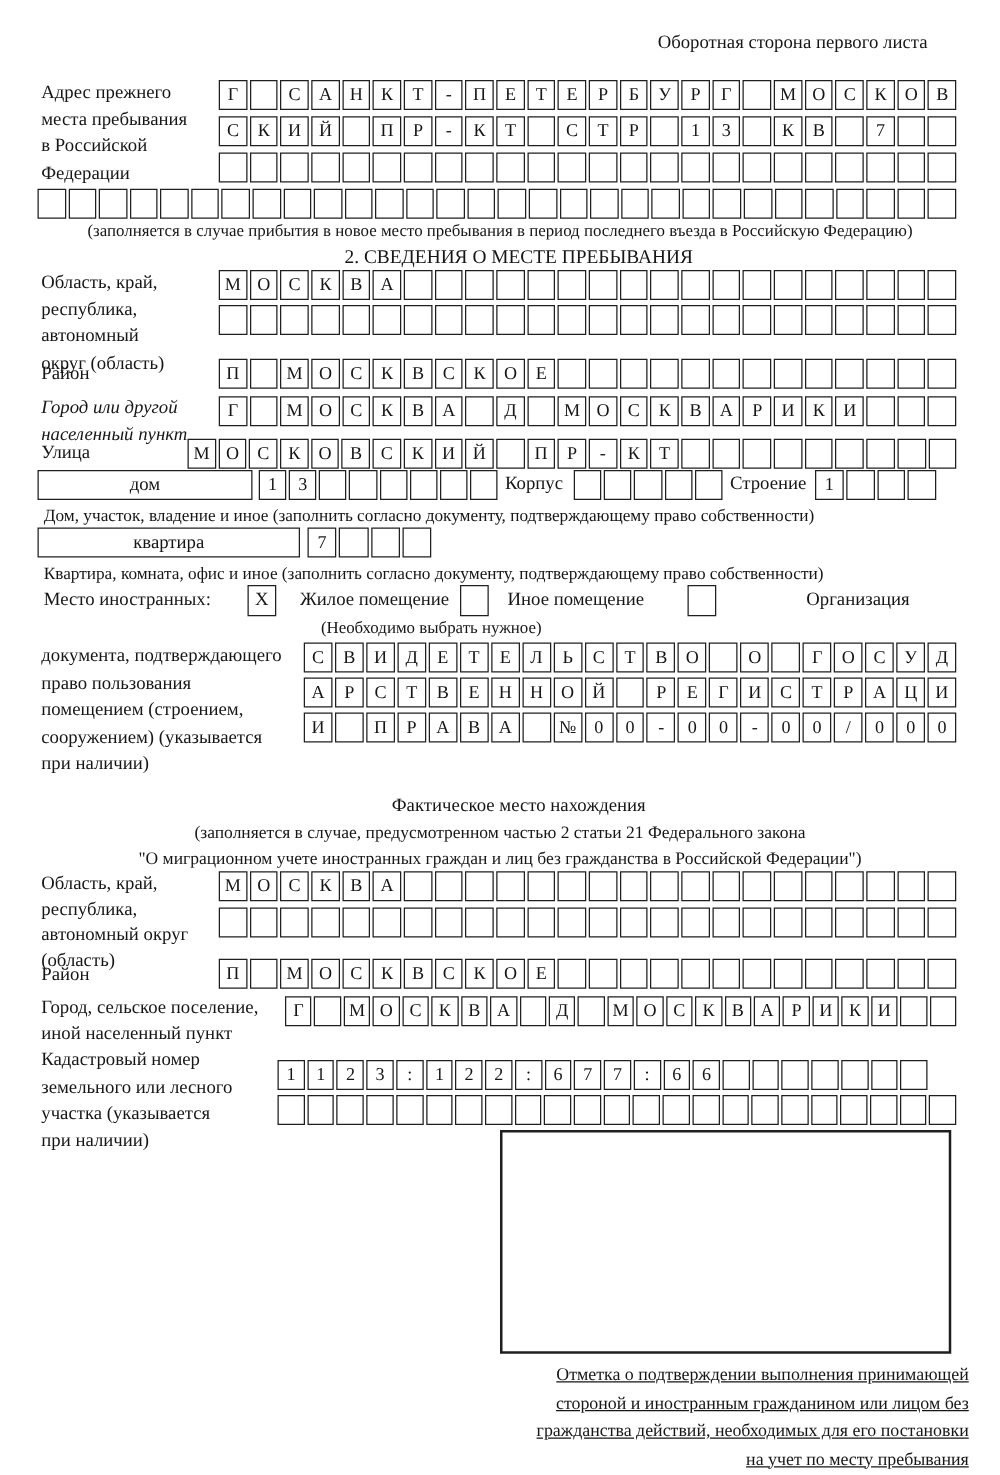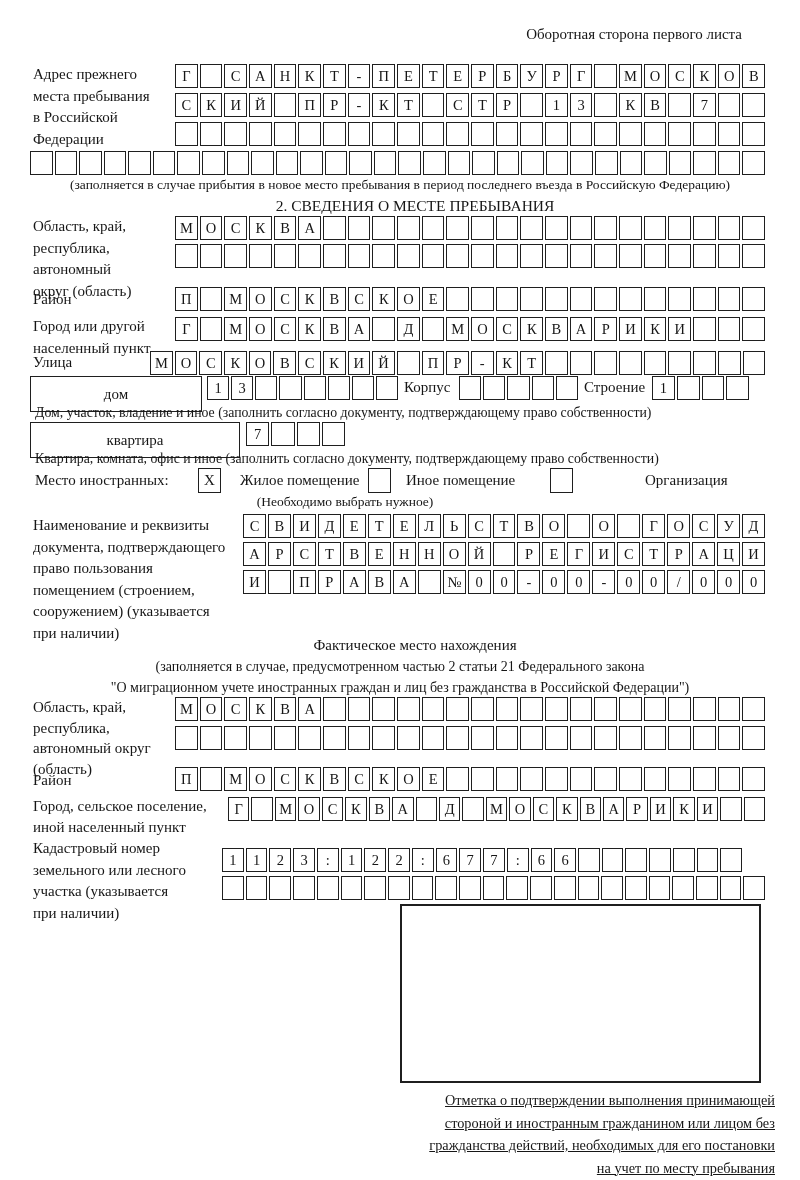--- a/index.html
+++ b/index.html
@@ -22,21 +22,21 @@
     border: 1.5px solid #1f1f1f;
     display: flex;
     align-items: center;
     justify-content: center;
     font-size: 14.5px;
     background: #fff;
     overflow: hidden;
   }
   .wide-box {
     border: 1.5px solid #1f1f1f;
-    height: 36px;
+    height: 24px;
     display: flex;
     align-items: center;
     justify-content: center;
     font-size: 15px;
     background: #fff;
   }
   .checkbox {
     width: 23px;
     height: 25px;
     border: 1.5px solid #1f1f1f;
@@ -261,21 +261,21 @@
       <span class="cell"></span>
       <span class="cell"></span>
       <span class="cell"></span>
       <span class="cell"></span>
       <span class="cell"></span>
       <span class="cell"></span>
       <span class="cell"></span>
       <span class="cell"></span>
     </div>
 
-  <div class="abs lbl" style="left:33px; top:316px; width:150px;">
+  <div class="abs lbl" style="left:33px; top:316px; width:150px;font-style:italic;">
     <div class="line">Город или другой</div>
     <div class="line">населенный пункт</div>
   </div>
   <div class="abs cells" style="left:175px; top:317px; width:590px;">
       <span class="cell">Г</span>
       <span class="cell"></span>
       <span class="cell">М</span>
       <span class="cell">О</span>
       <span class="cell">С</span>
       <span class="cell">К</span>
@@ -368,21 +368,20 @@
   <div class="abs lbl line" style="left:35px; top:470px;">Место иностранных:</div>
   <span class="abs checkbox" style="left:198px; top:468px;">X</span>
   <div class="abs lbl line" style="left:240px; top:470px;">Жилое помещение</div>
   <span class="abs checkbox" style="left:368px; top:468px;"></span>
   <div class="abs lbl line" style="left:406px; top:470px;">Иное помещение</div>
   <span class="abs checkbox" style="left:550px; top:468px;"></span>
   <div class="abs lbl line" style="left:597px; top:470px;margin-left:48px;">Организация</div>
   <div class="abs note" style="left:195px; top:494px; width:300px; text-align:center;">(Необходимо выбрать нужное)</div>
 
   <div class="abs lbl" style="left:33px; top:515px; width:210px;">
-    <div class="line">Наименование и реквизиты</div>
     <div class="line">документа, подтверждающего</div>
     <div class="line">право пользования</div>
     <div class="line">помещением (строением,</div>
     <div class="line">сооружением) (указывается</div>
     <div class="line">при наличии)</div>
   </div>
   <div class="abs cells" style="left:243px; top:514px; width:522px;">
       <span class="cell">С</span>
       <span class="cell">В</span>
       <span class="cell">И</span>

